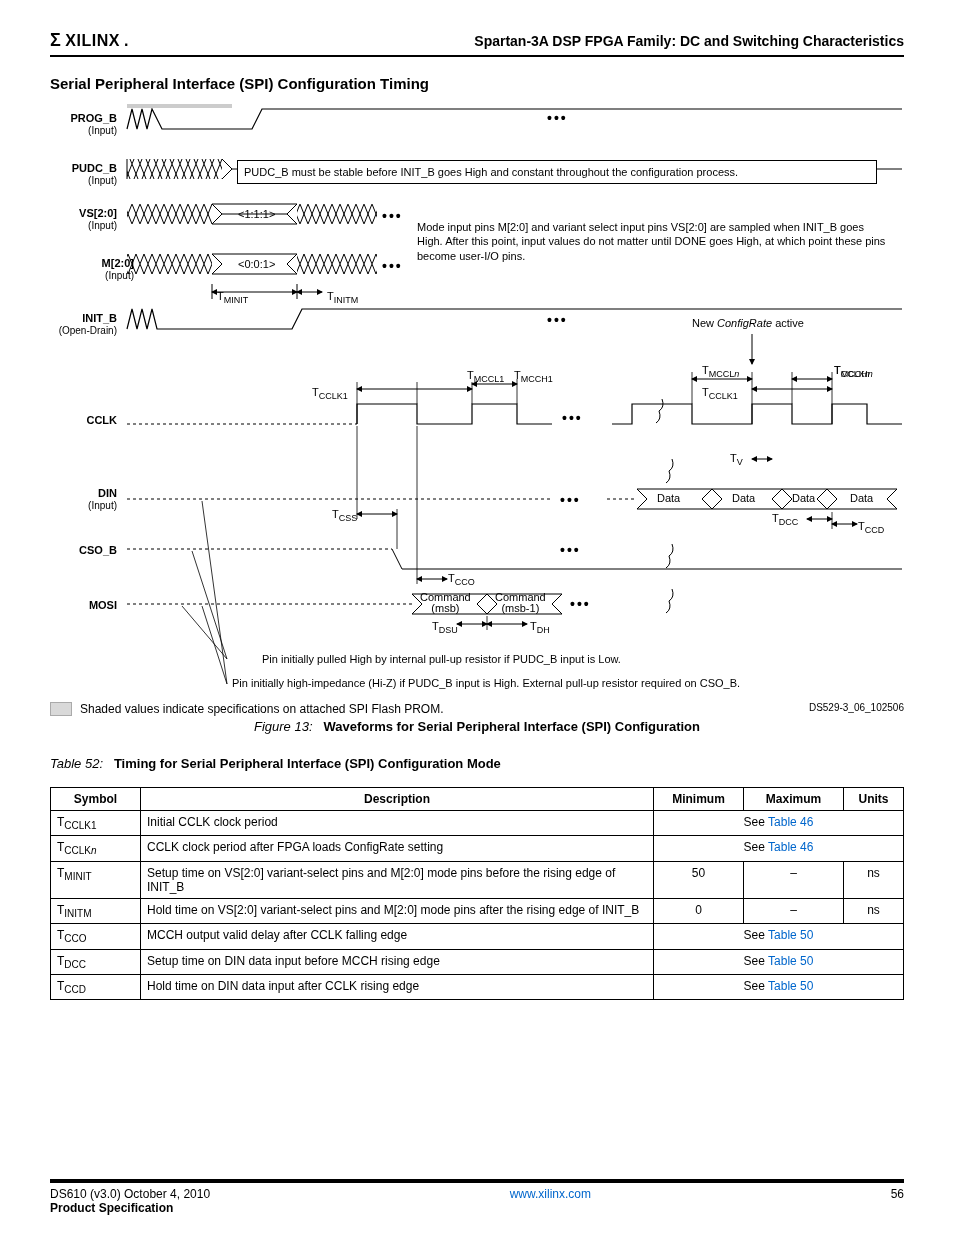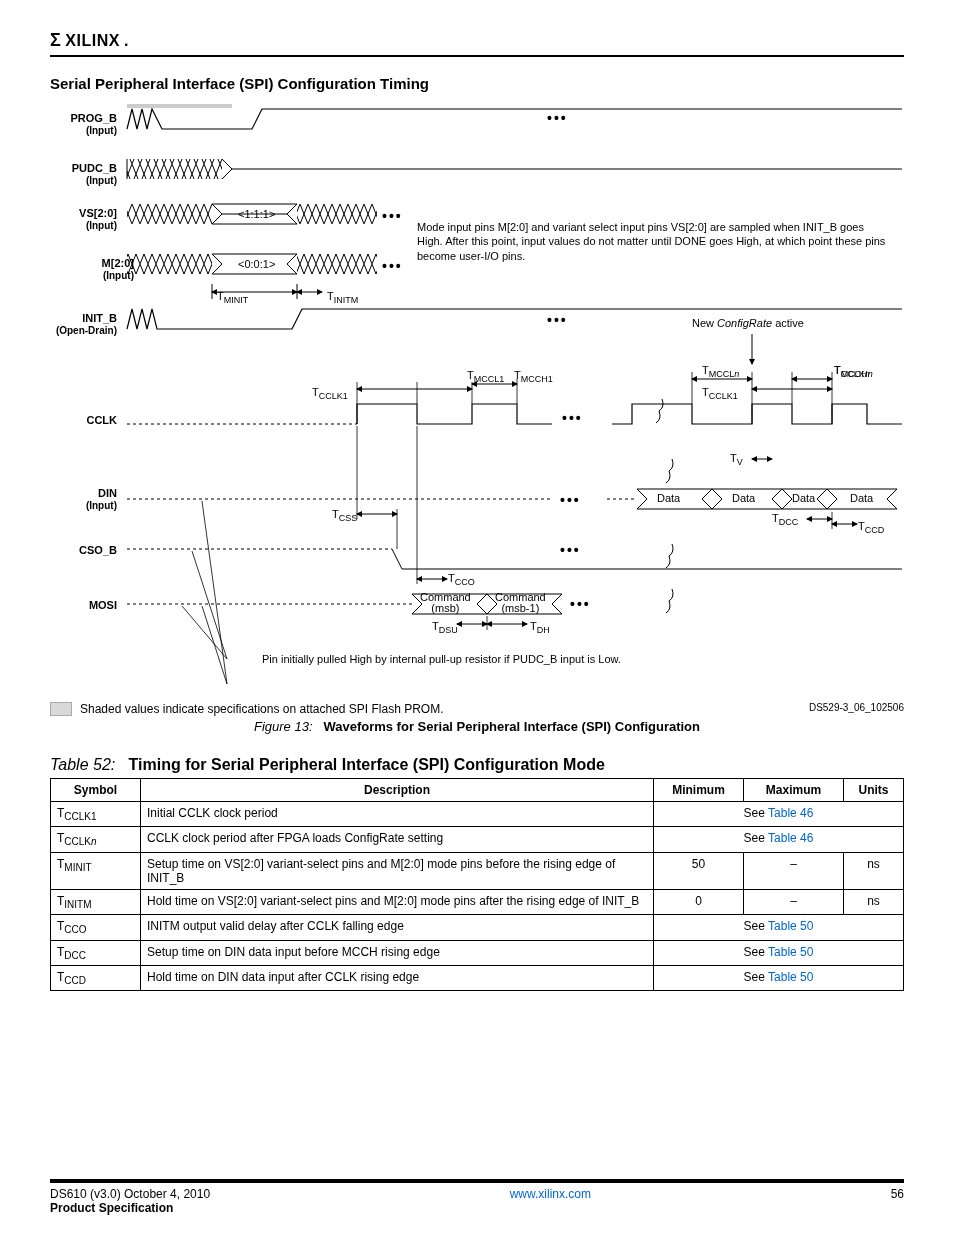--- a/index.html
+++ b/index.html
@@ -14,57 +14,58 @@
     font-size: 13px;
   }
   .header-row { display: flex; justify-content: space-between; align-items: center; border-bottom: 2px solid #000; padding-bottom: 4px; margin-bottom: 18px; }
   .logo { font-family: Arial; font-weight: bold; font-size: 16px; letter-spacing: 0.5px; display:flex; align-items:center; gap:4px;}
   .logo-sigma { font-size: 18px; }
   .header-title { font-weight: bold; font-size: 14px; }
   .section-title { font-weight: bold; font-size: 15px; margin: 8px 0 12px 0; }
   .figure-caption { text-align: center; font-size: 13px; margin: 6px 0 22px 0; }
   .figure-caption .fig-label { font-style: italic; }
   .figure-caption .fig-title { font-weight: bold; }
-  .table-caption { font-size: 16px; margin: 4px 0 4px 0; }
+  .table-caption { font-size: 13px; margin: 4px 0 16px 0; }
   .table-caption .tbl-label { font-style: italic; }
   .table-caption .tbl-title { font-weight: bold; }
   table.timing { border-collapse: collapse; width: 100%; font-size: 12px; }
   table.timing th, table.timing td { border: 1px solid #000; padding: 4px 6px; vertical-align: top; }
   table.timing th { font-weight: bold; text-align: center; }
   .sym-sub { font-size: 10px; }
   .center { text-align: center; }
   .link { color: #0066cc; text-decoration: none; }
   .footer { position: absolute; bottom: 20px; left: 50px; right: 50px; border-top: 4px solid #000000; padding-top: 4px; display: flex; justify-content: space-between; font-size: 12px; }
   .footer .left { text-align: left; }
   .footer .center-f { text-align: center; flex:1; }
   .footer .right { text-align: right; }
   .shaded-note { font-size: 12px; margin: 8px 0 2px 0; display:flex; align-items:center; gap:8px; }
   .shaded-box { width: 22px; height: 14px; background: #d9d9d9; border:1px solid #aaa; display:inline-block; }
   .ds-ref { font-size: 10px; text-align: right; margin-top:-16px; margin-bottom:4px;}
 
   
   .diagram { position: relative; width: 850px; height: 590px; margin: 0 auto 4px auto; font-size: 11px; }
   .sig-label { position:absolute; text-align:right; width:65px; font-weight:bold; font-size:11px; line-height:1.1;}
-  .sig-sublabel { font-weight:bold; font-size:10px;text-align:center;}
+  .sig-sublabel { font-weight:normal; font-size:10px;text-align:center;}
   .note-box { position:absolute; font-size:11px; line-height:1.3; border:1px solid #000; padding:4px 6px; background:#fff;}
   .note-text { position:absolute; font-size:11px; line-height:1.3; }
   .tparam { position:absolute; font-size:11px; }
   .sub { font-size:9px; }
   .bold { font-weight: bold; }
   .dots { position:absolute; font-size:14px; letter-spacing:2px; font-weight:bold;}
 </style>
 </head>
 <body>
 
 <div class="header-row">
   <div class="logo">
     <span class="logo-sigma">Σ</span>
     <span>XILINX</span>
       <span>.</span>
   </div>
+  <div class="header-title">Spartan-3A DSP FPGA Family: DC and Switching Characteristics</div>
 </div>
 
 <div class="section-title">Serial Peripheral Interface (SPI) Configuration Timing</div>
 
 <div class="diagram">
 
   <div class="sig-label" style="top:8px; left:0;"><span>PROG_B</span><br><span class="sig-sublabel">(Input)</span></div>
   <div class="sig-label" style="top:58px; left:0;"><span>PUDC_B</span><br><span class="sig-sublabel">(Input)</span></div>
   <div class="sig-label" style="top:103px; left:0;"><span>VS[2:0]</span><br><span class="sig-sublabel">(Input)</span></div>
   <div class="sig-label" style="top:153px; left:17px;"><span>M[2:0]</span><br><span class="sig-sublabel">(Input)</span></div>
@@ -175,20 +176,21 @@
 
     <line x1="130" y1="502" x2="175" y2="555" stroke="#000" stroke-width="0.8"></line>
     <line x1="150" y1="502" x2="175" y2="580" stroke="#000" stroke-width="0.8"></line>
     <line x1="140" y1="447" x2="175" y2="555" stroke="#000" stroke-width="0.8"></line>
     <line x1="150" y1="397" x2="175" y2="580" stroke="#000" stroke-width="0.8"></line>
 
     <path d="M620,440 q3,8 -3,12 q3,8 -3,12" stroke="#000" fill="none"></path>
     <path d="M620,485 q3,8 -3,12 q3,8 -3,12" stroke="#000" fill="none"></path>
   </svg>
 
+  <div class="note-box" style="top:56px; left:185px; width:640px; border:1px solid #000;">PUDC_B must be stable before INIT_B goes High and constant throughout the configuration process.</div>
   <div class="tparam" style="top:104px; left:186px;">&lt;1:1:1&gt;</div>
   <div class="tparam" style="top:154px; left:186px;">&lt;0:0:1&gt;</div>
   <div class="note-text" style="top:116px; left:365px; width:475px;">Mode input pins M[2:0] and variant select input pins VS[2:0] are sampled when INIT_B goes High.  After this point, input values do not matter until DONE goes High, at which point these pins become user-I/O pins.</div>
   <div class="note-text" style="top:212px; left:640px; font-style:normal;">New <i>ConfigRate</i> active</div>
 
   <div class="dots" style="top:6px; left:495px;">•••</div>
   <div class="dots" style="top:104px; left:330px;">•••</div>
   <div class="dots" style="top:154px; left:330px;">•••</div>
   <div class="dots" style="top:208px; left:495px;">•••</div>
   <div class="dots" style="top:306px; left:510px;">•••</div>
@@ -217,20 +219,21 @@
   <div class="tparam" style="top:388px; left:680px;">Data</div>
   <div class="tparam" style="top:388px; left:740px;">Data</div>
   <div class="tparam" style="top:388px; left:798px;">Data</div>
 
   <div class="tparam" style="top:488px; left:368px; text-align:center; line-height:1; white-space:pre;">Command
 (msb)</div>
   <div class="tparam" style="top:488px; left:443px; text-align:center; line-height:1; white-space:pre;">Command
 (msb-1)</div>
 
   <div class="note-text" style="top:548px; left:180px;padding-left:30px;">Pin initially pulled High by internal pull-up resistor if PUDC_B input is Low.</div>
+  <div class="note-text" style="top:572px; left:180px;">Pin initially high-impedance (Hi-Z) if PUDC_B input is High. External pull-up resistor required on CSO_B.</div>
 </div>
 
 <div class="shaded-note">
   <span class="shaded-box"></span>
   <span>Shaded values indicate specifications on attached SPI Flash PROM.</span>
 </div>
 <div class="ds-ref">DS529-3_06_102506</div>
 
 <div class="figure-caption">
   <span class="fig-label">Figure 13:</span>
@@ -274,21 +277,21 @@
       </tr>
       <tr>
         <td>T<sub class="sym-sub">INITM</sub></td>
         <td>Hold time on VS[2:0] variant-select pins and M[2:0] mode pins after the rising edge of INIT_B</td>
         <td class="center">0</td>
         <td class="center">–</td>
         <td class="center">ns</td>
       </tr>
       <tr>
         <td>T<sub class="sym-sub">CCO</sub></td>
-        <td>INITM output valid delay after CCLK falling edge</td>
+        <td>MCCH output valid delay after CCLK falling edge</td>
         <td colspan="3" class="center"><span>See </span><a class="link">Table 50</a></td>
       </tr>
       <tr>
         <td>T<sub class="sym-sub">DCC</sub></td>
         <td>Setup time on DIN data input before MCCH rising edge</td>
         <td colspan="3" class="center"><span>See </span><a class="link">Table 50</a></td>
       </tr>
       <tr>
         <td>T<sub class="sym-sub">CCD</sub></td>
         <td>Hold time on DIN data input after CCLK rising edge</td>

